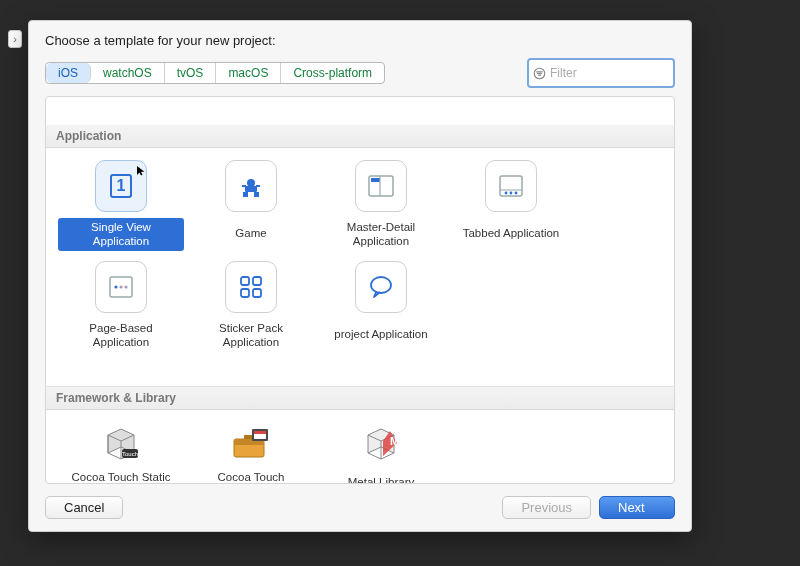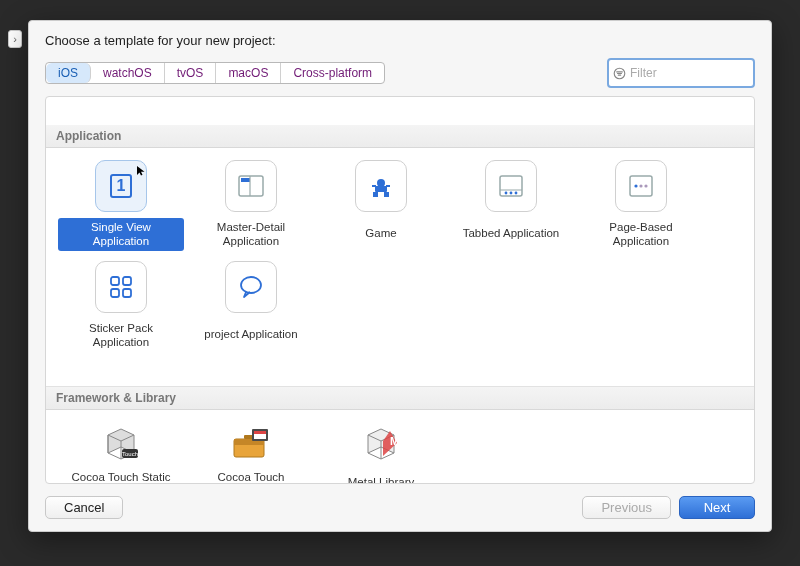--- a/index.html
+++ b/index.html
@@ -9,21 +9,21 @@
     background: #2a2a2a;
     width: 800px;
     height: 566px;
     position: relative;
     overflow: hidden;
   }
   .sheet {
     position: absolute;
     left: 28px;
     top: 20px;
-    width: 744px;
+    width: 664px;
     height: 512px;
     background: #f6f6f6;
     border: 1px solid #ccc;
     border-radius: 4px;
     box-shadow: 0 8px 30px rgba(0,0,0,0.4);
     display: flex;
     flex-direction: column;
   }
   .header-row {
     padding: 12px 16px 6px 16px;
@@ -39,21 +39,21 @@
   .tabs {
     display: flex;
     border: 1px solid #b8b8b8;
     border-radius: 4px;
     overflow: hidden;
     background: #fff;
   }
   .tab {
     padding: 3px 12px;
     font-size: 12px;
-    color: #701a75;
+    color: #15803d;
     border-right: 1px solid #d0d0d0;
     cursor: default;
   }
   .tab:last-child { border-right: none; }
   .tab.sel {
     background: #d6e8fb;
     color: #1a5fb4;
     font-weight: 500;
     border-radius: 6px;
   }
@@ -157,21 +157,21 @@
   }
   .btn {
     border: 1px solid #c8c8c8;
     background: linear-gradient(#fefefe,#efefef);
     border-radius: 5px;
     padding: 3px 18px;
     font-size: 13px;
     color: #222;
     cursor: default;
     min-width: 76px;
-    text-align: center;
+    text-align: left;
   }
   .btn.primary {
     background: linear-gradient(#5a9bf2,#2e6fd6);
     border-color: #2a63c0;
     color: #fff;
   }
   .btn.disabled { color: #aaa; }
   .back-chevron {
     position: absolute;
     left: 8px;
@@ -228,41 +228,41 @@
           </svg>
           <svg width="12" height="12" viewBox="0 0 12 12" style="position:absolute;right:-2px;top:4px">
             <path d="M1 1l0 9 2.5-2.5 1.5 3 1.5-.7-1.5-3 3.5 0z" fill="#000"></path>
           </svg>
         </div>
         <div class="tmpl-label">Single View Application</div>
       </div>
 
       <div class="tmpl">
         <div class="ico-box">
-          <svg width="32" height="32" viewBox="0 0 32 32">
-            <rect x="4" y="6" width="24" height="20" rx="2" fill="none" stroke="#9aa" stroke-width="1.5"></rect>
-            <rect x="6" y="8" width="9" height="4" fill="#2e6fd6"></rect>
-            <line x1="15" y1="6" x2="15" y2="26" stroke="#9aa" stroke-width="1.2"></line>
-          </svg>
-        </div>
-        <div class="tmpl-label">Master-Detail Application</div>
-      </div>
-
-      <div class="tmpl">
-        <div class="ico-box">
           <svg width="30" height="30" viewBox="0 0 30 30">
             <circle cx="15" cy="12" r="4" fill="#2e6fd6"></circle>
             <rect x="9" y="15" width="12" height="6" rx="1" fill="#2e6fd6"></rect>
             <rect x="7" y="21" width="5" height="5" fill="#2e6fd6"></rect>
             <rect x="18" y="21" width="5" height="5" fill="#2e6fd6"></rect>
             <rect x="6" y="14" width="4" height="2" fill="#2e6fd6"></rect>
             <rect x="20" y="14" width="4" height="2" fill="#2e6fd6"></rect>
           </svg>
         </div>
         <div class="tmpl-label">Game</div>
+      </div>
+
+      <div class="tmpl">
+        <div class="ico-box">
+          <svg width="32" height="32" viewBox="0 0 32 32">
+            <rect x="4" y="6" width="24" height="20" rx="2" fill="none" stroke="#9aa" stroke-width="1.5"></rect>
+            <rect x="6" y="8" width="9" height="4" fill="#2e6fd6"></rect>
+            <line x1="15" y1="6" x2="15" y2="26" stroke="#9aa" stroke-width="1.2"></line>
+          </svg>
+        </div>
+        <div class="tmpl-label">Master-Detail Application</div>
       </div>
 
       <div class="tmpl">
         <div class="ico-box">
           <svg width="32" height="32" viewBox="0 0 32 32">
             <rect x="5" y="6" width="22" height="20" rx="2" fill="none" stroke="#9aa" stroke-width="1.5"></rect>
             <line x1="5" y1="20" x2="27" y2="20" stroke="#9aa" stroke-width="1.2"></line>
             <circle cx="11" cy="23" r="1.4" fill="#2e6fd6"></circle>
             <circle cx="16" cy="23" r="1.4" fill="#2e6fd6"></circle>
             <circle cx="21" cy="23" r="1.4" fill="#2e6fd6"></circle>

